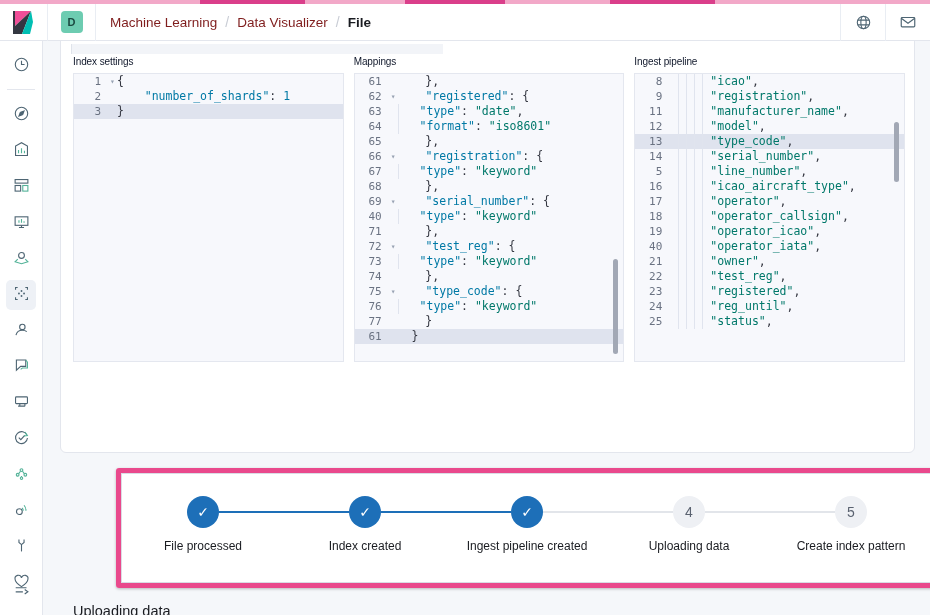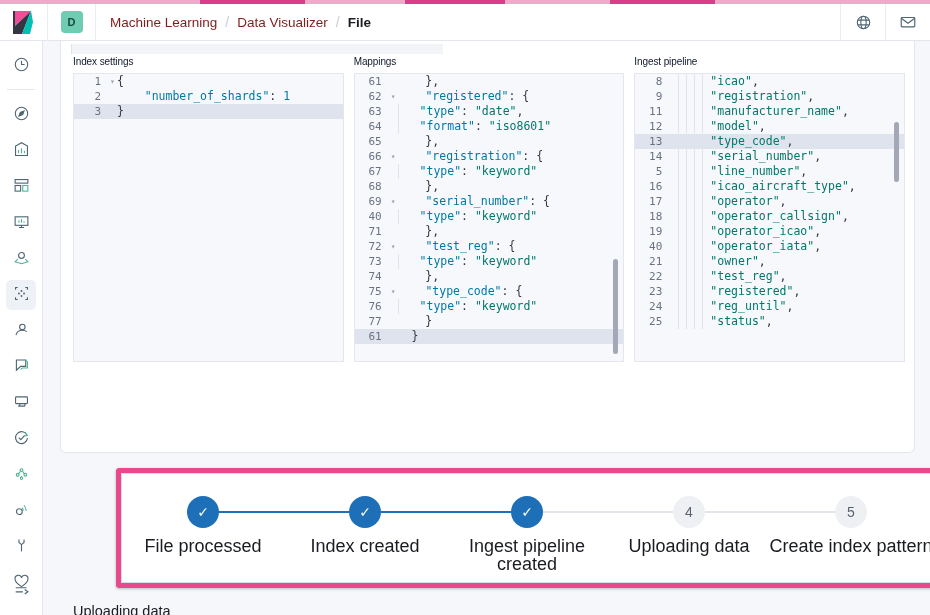--- a/index.html
+++ b/index.html
@@ -201,21 +201,21 @@
   .step-circle {
     width: 32px; height: 32px; border-radius: 50%;
     margin: 0 auto;
     display: flex; align-items: center; justify-content: center;
     font-size: 14px;
     position: relative; z-index: 3;
   }
   .step-circle.done { background: #1d6fb8; color: #ffffff; }
   .step-circle.todo { background: #eef0f4; color: #5a6270; }
   .step-label {
-    margin-top: 9px; font-size: 18px; color: #1a1c21;
+    margin-top: 9px; font-size: 12px; color: #1a1c21;
     line-height: 18px;
   }
   .connector {
     position: absolute; top: 15px; height: 2px; z-index: 1;
   }
   .connector.done { background: #1d6fb8; }
   .connector.todo { background: #e2e5ea; }
 
   
   #upload-progress { position: absolute; top: 562px; left: 30px; width: 840px; }

